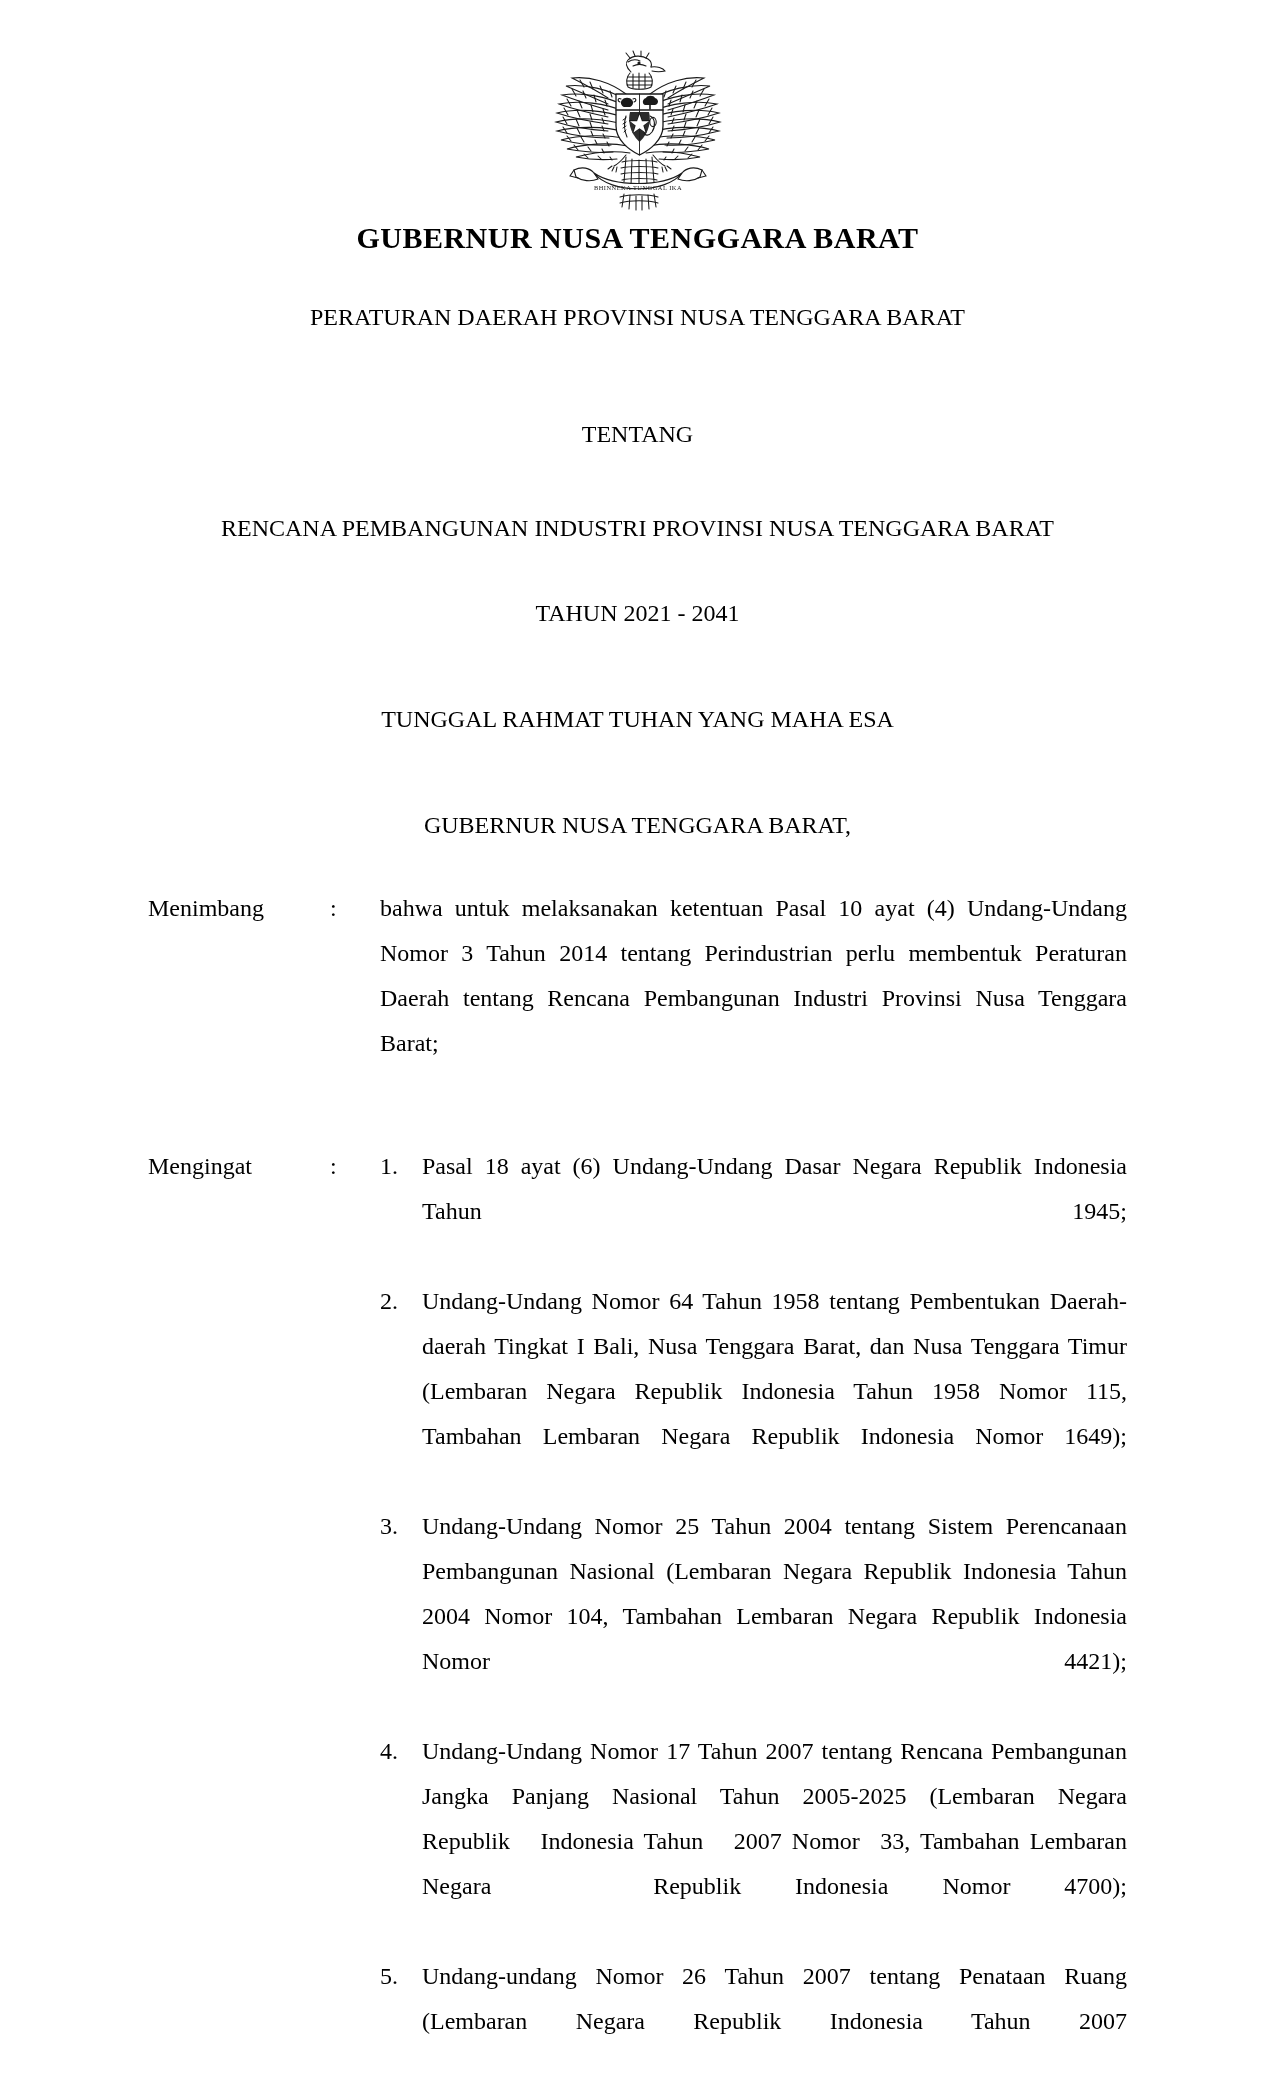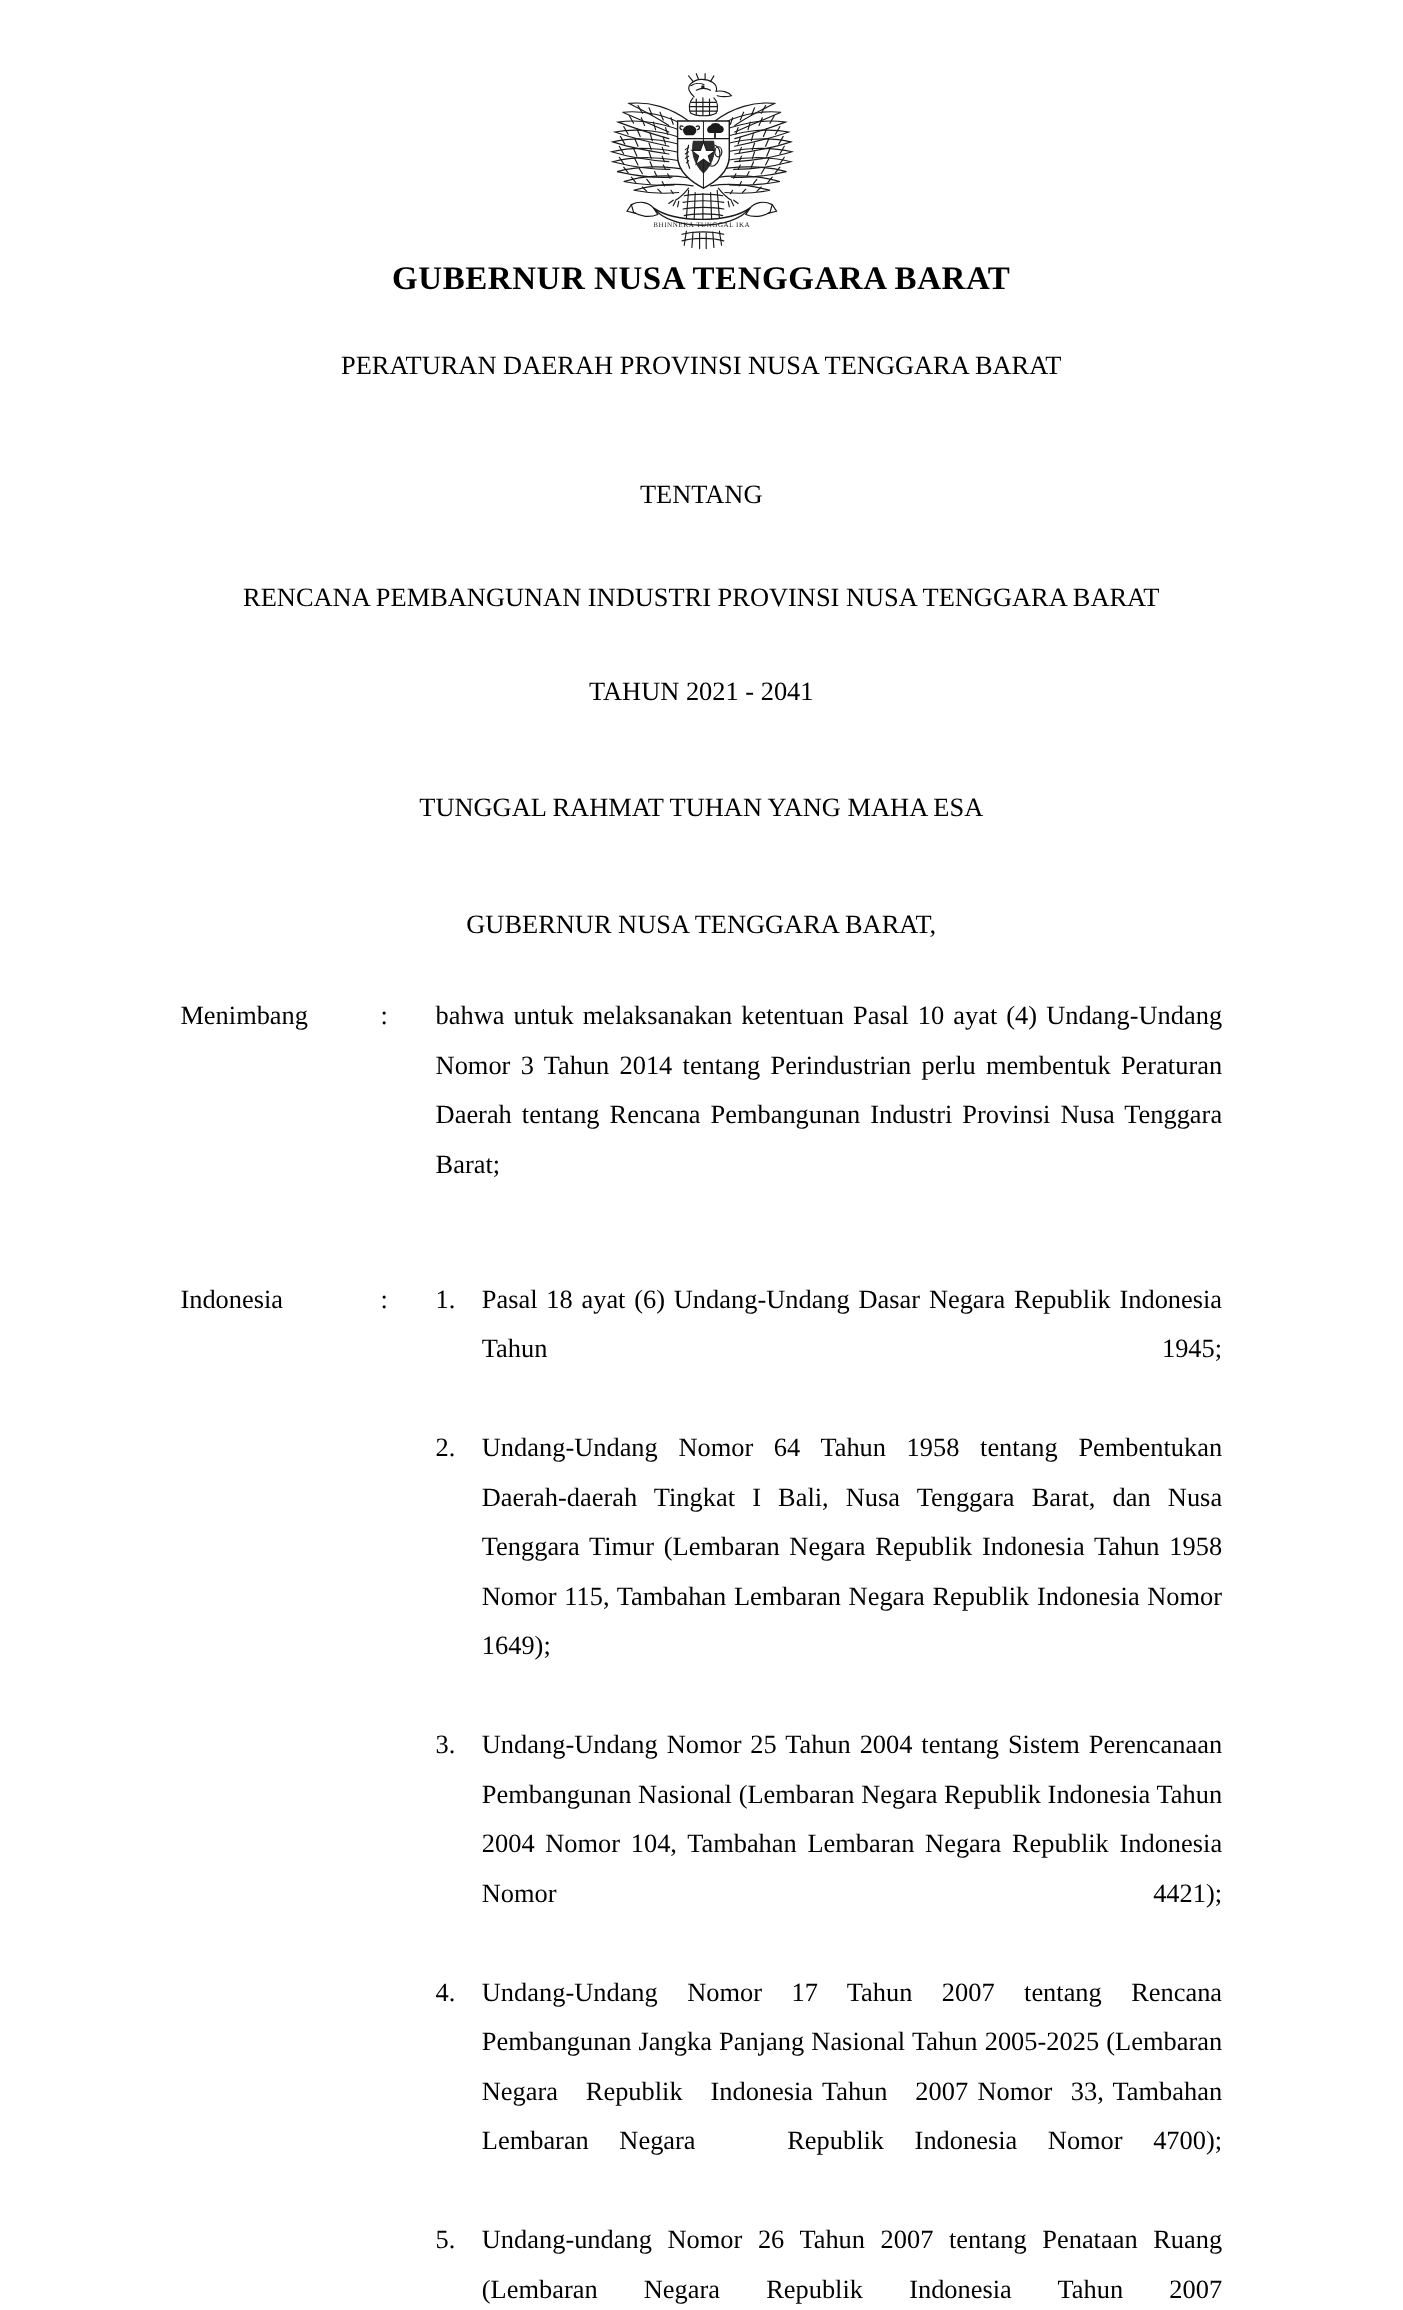--- a/index.html
+++ b/index.html
@@ -13,21 +13,21 @@
     font-family: "Liberation Serif", "DejaVu Serif", serif;
     color: #000000;
     overflow: hidden;
     position: relative;
   }
   .page {
     width: 1275px;
     height: 2100px;
     position: relative;
     box-sizing: border-box;
-    padding: 16px;
+    padding: 0;
   }
 
   
   .emblem-wrap {
     width: 100%;
     display: flex;
     justify-content: center;
     align-items: flex-start;
     padding-top: 42px;
     height: 210px;
@@ -276,21 +276,21 @@
 
     <div class="clause">
       <div class="clause-label">Menimbang</div>
       <div class="clause-colon">:</div>
       <div class="clause-body">
         <p class="para">bahwa untuk melaksanakan ketentuan Pasal 10 ayat (4) Undang-Undang Nomor 3 Tahun 2014 tentang Perindustrian perlu membentuk Peraturan Daerah tentang Rencana Pembangunan Industri Provinsi Nusa Tenggara Barat;</p>
       </div>
     </div>
 
     <div class="clause">
-      <div class="clause-label">Indonesia</div>
+      <div class="clause-label">Mengingat</div>
       <div class="clause-colon">:</div>
       <div class="clause-body">
         <ol class="numlist">
           <li>
             <span class="num-marker">1.</span>
             <span class="num-text">Pasal 18 ayat (6) Undang-Undang Dasar Negara Republik Indonesia Tahun 1945;</span>
           </li>
           <li>
             <span class="num-marker">2.</span>
             <span class="num-text">Undang-Undang Nomor 64 Tahun 1958 tentang Pembentukan Daerah-daerah Tingkat I Bali, Nusa Tenggara Barat, dan Nusa Tenggara Timur (Lembaran Negara Republik Indonesia Tahun 1958 Nomor 115, Tambahan Lembaran Negara Republik Indonesia Nomor 1649);</span>

